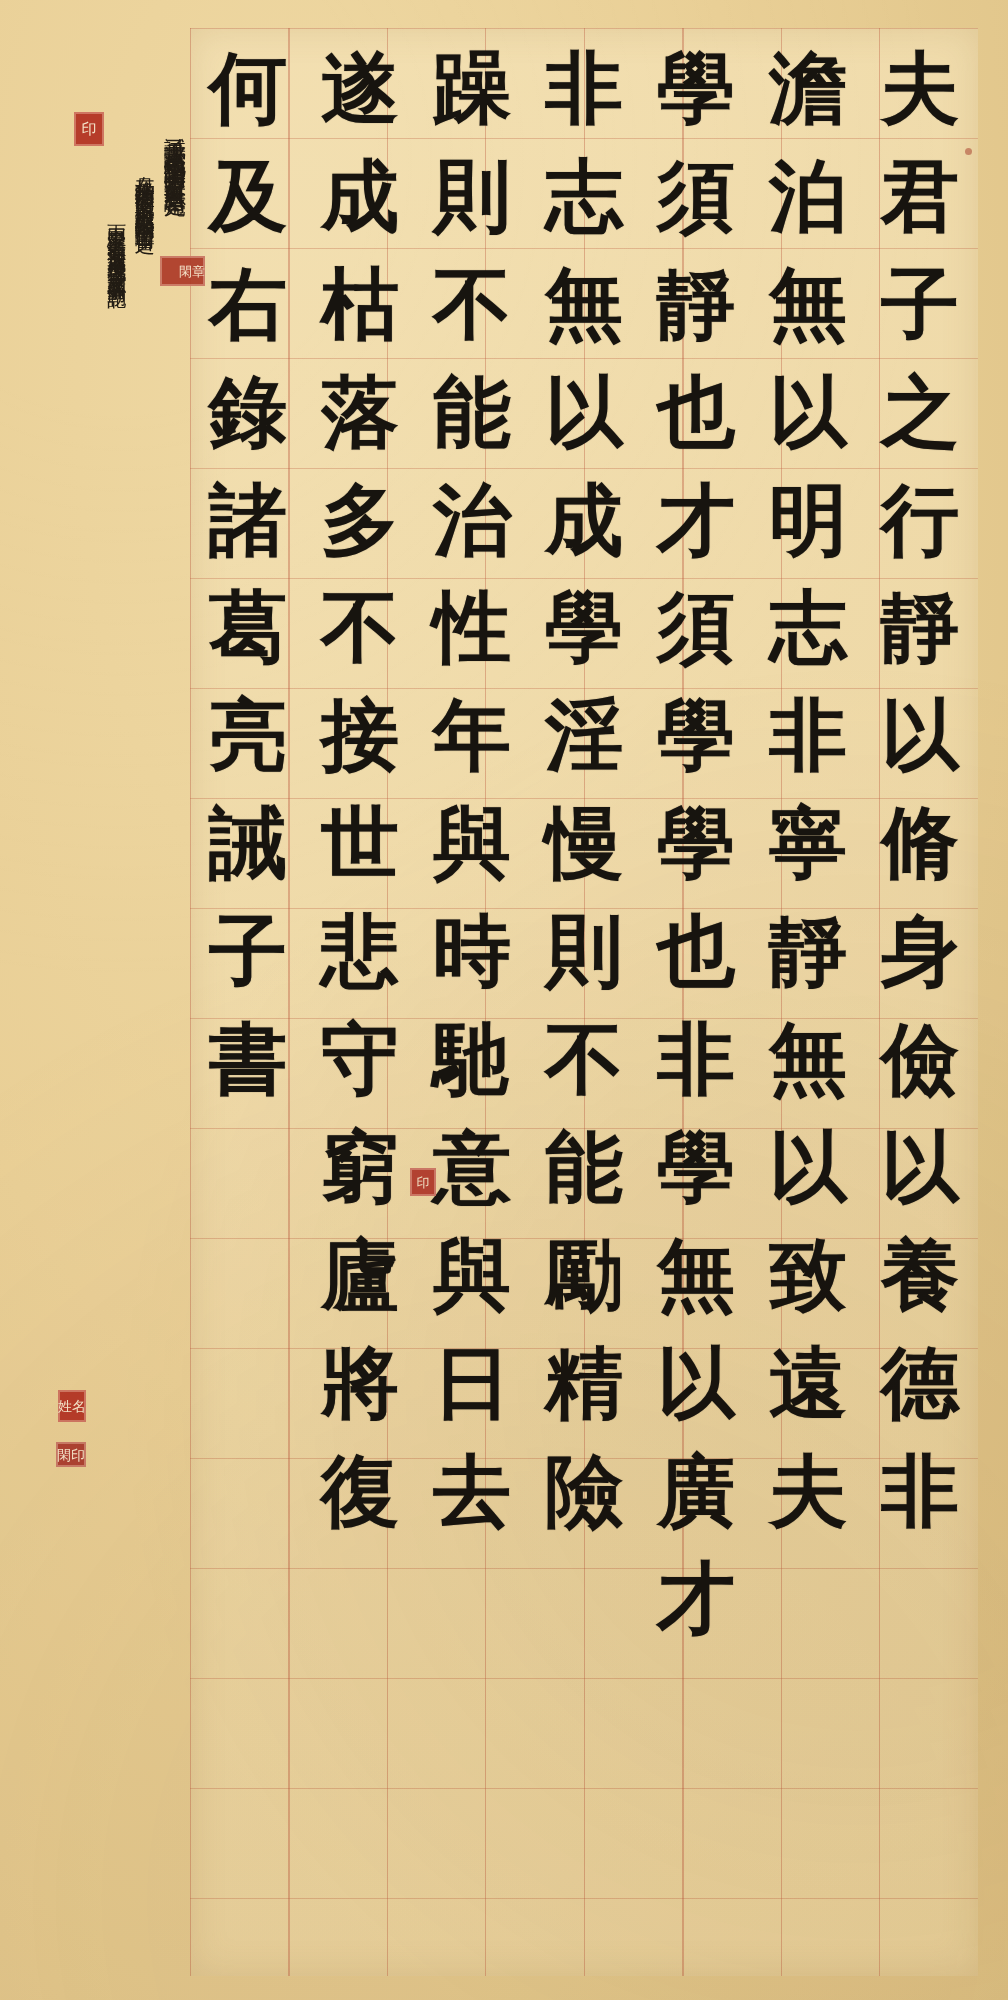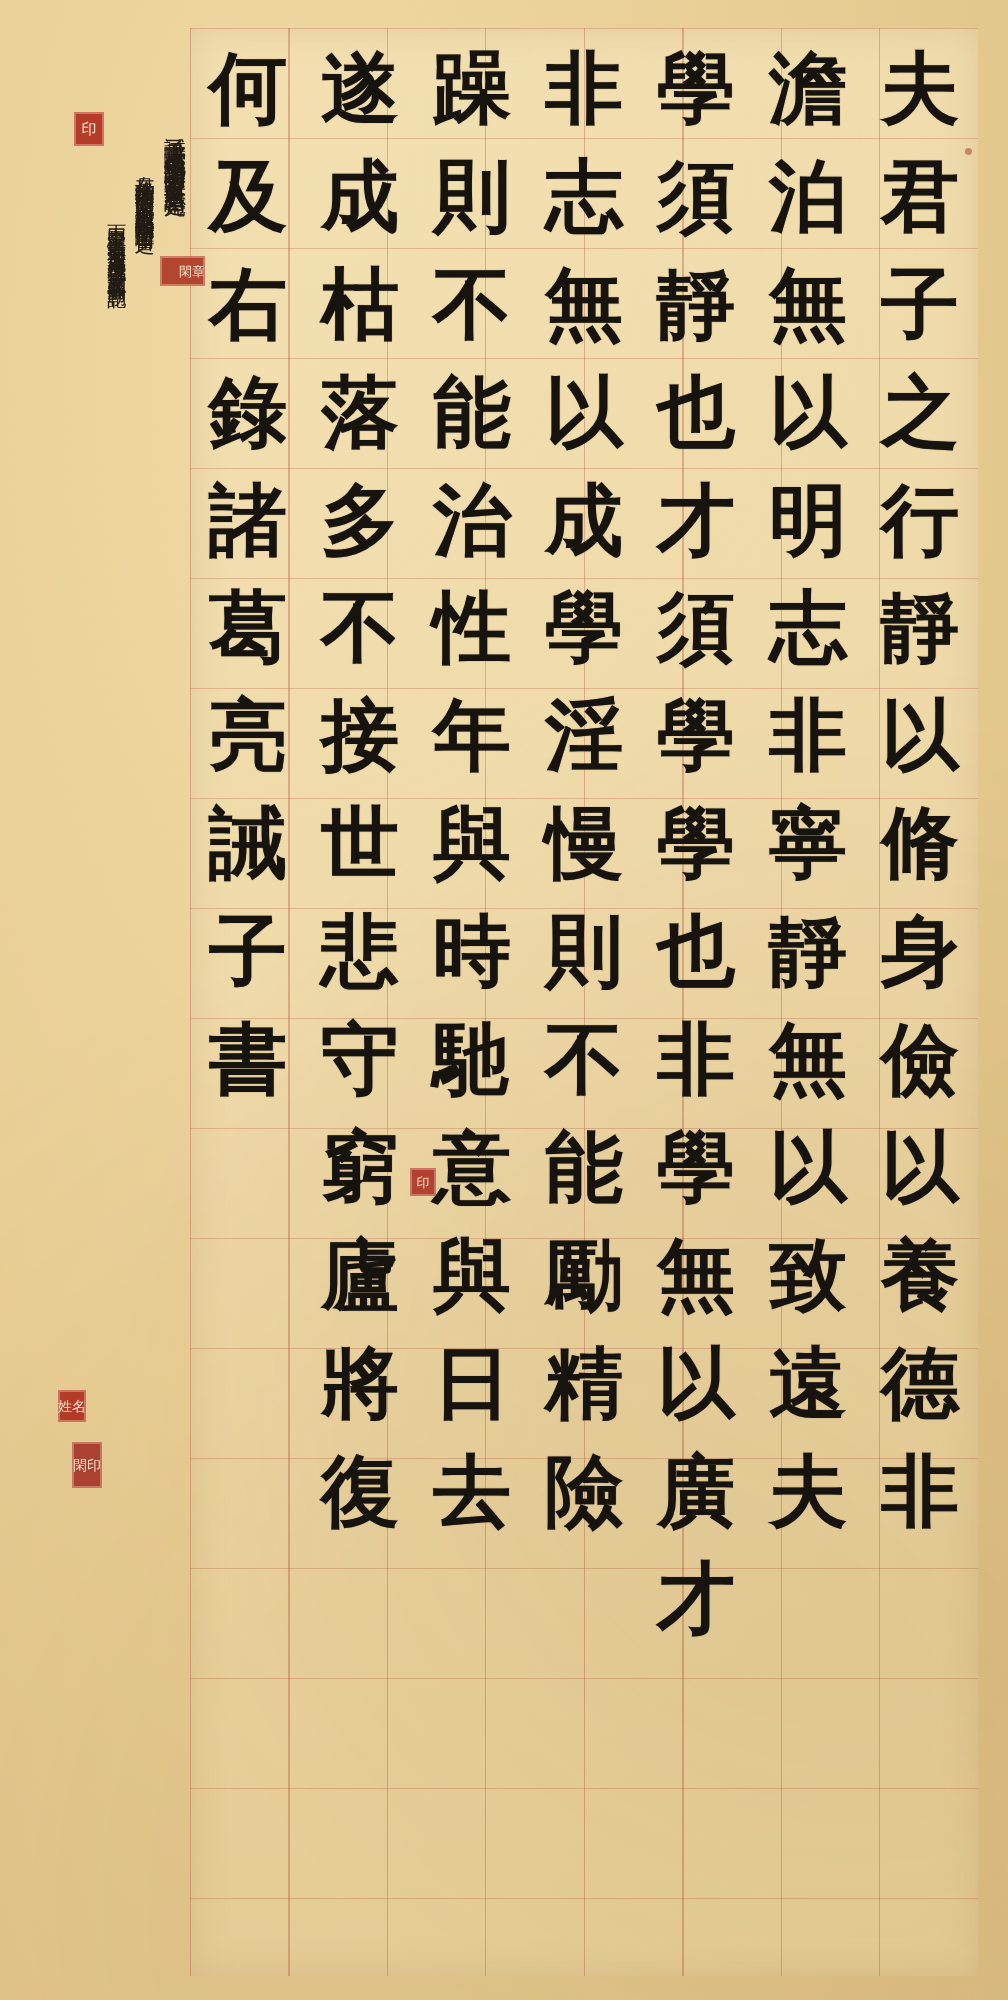--- a/index.html
+++ b/index.html
@@ -137,21 +137,21 @@
     padding-left: 19px;
   }
   #seal-panel {
     left: 220px; top: 1140px; width: 26px; height: 28px; font-size: 13px;
     background: #b2372a;
   }
   #seal-sig-a {
     left: 58px; top: 1390px; width: 28px; height: 32px; font-size: 14px;
   }
   #seal-sig-b {
-    left: 72px; top: 1442px; width: 30px; height: 46px; font-size: 14px;
+    left: 56px; top: 1442px; width: 30px; height: 25px; font-size: 14px;
     background: #a9372a;
   }
 
   
   .dot {
     position: absolute;
     width: 7px; height: 7px;
     border-radius: 50%;
     background: rgba(170,70,50,.55);
   }

